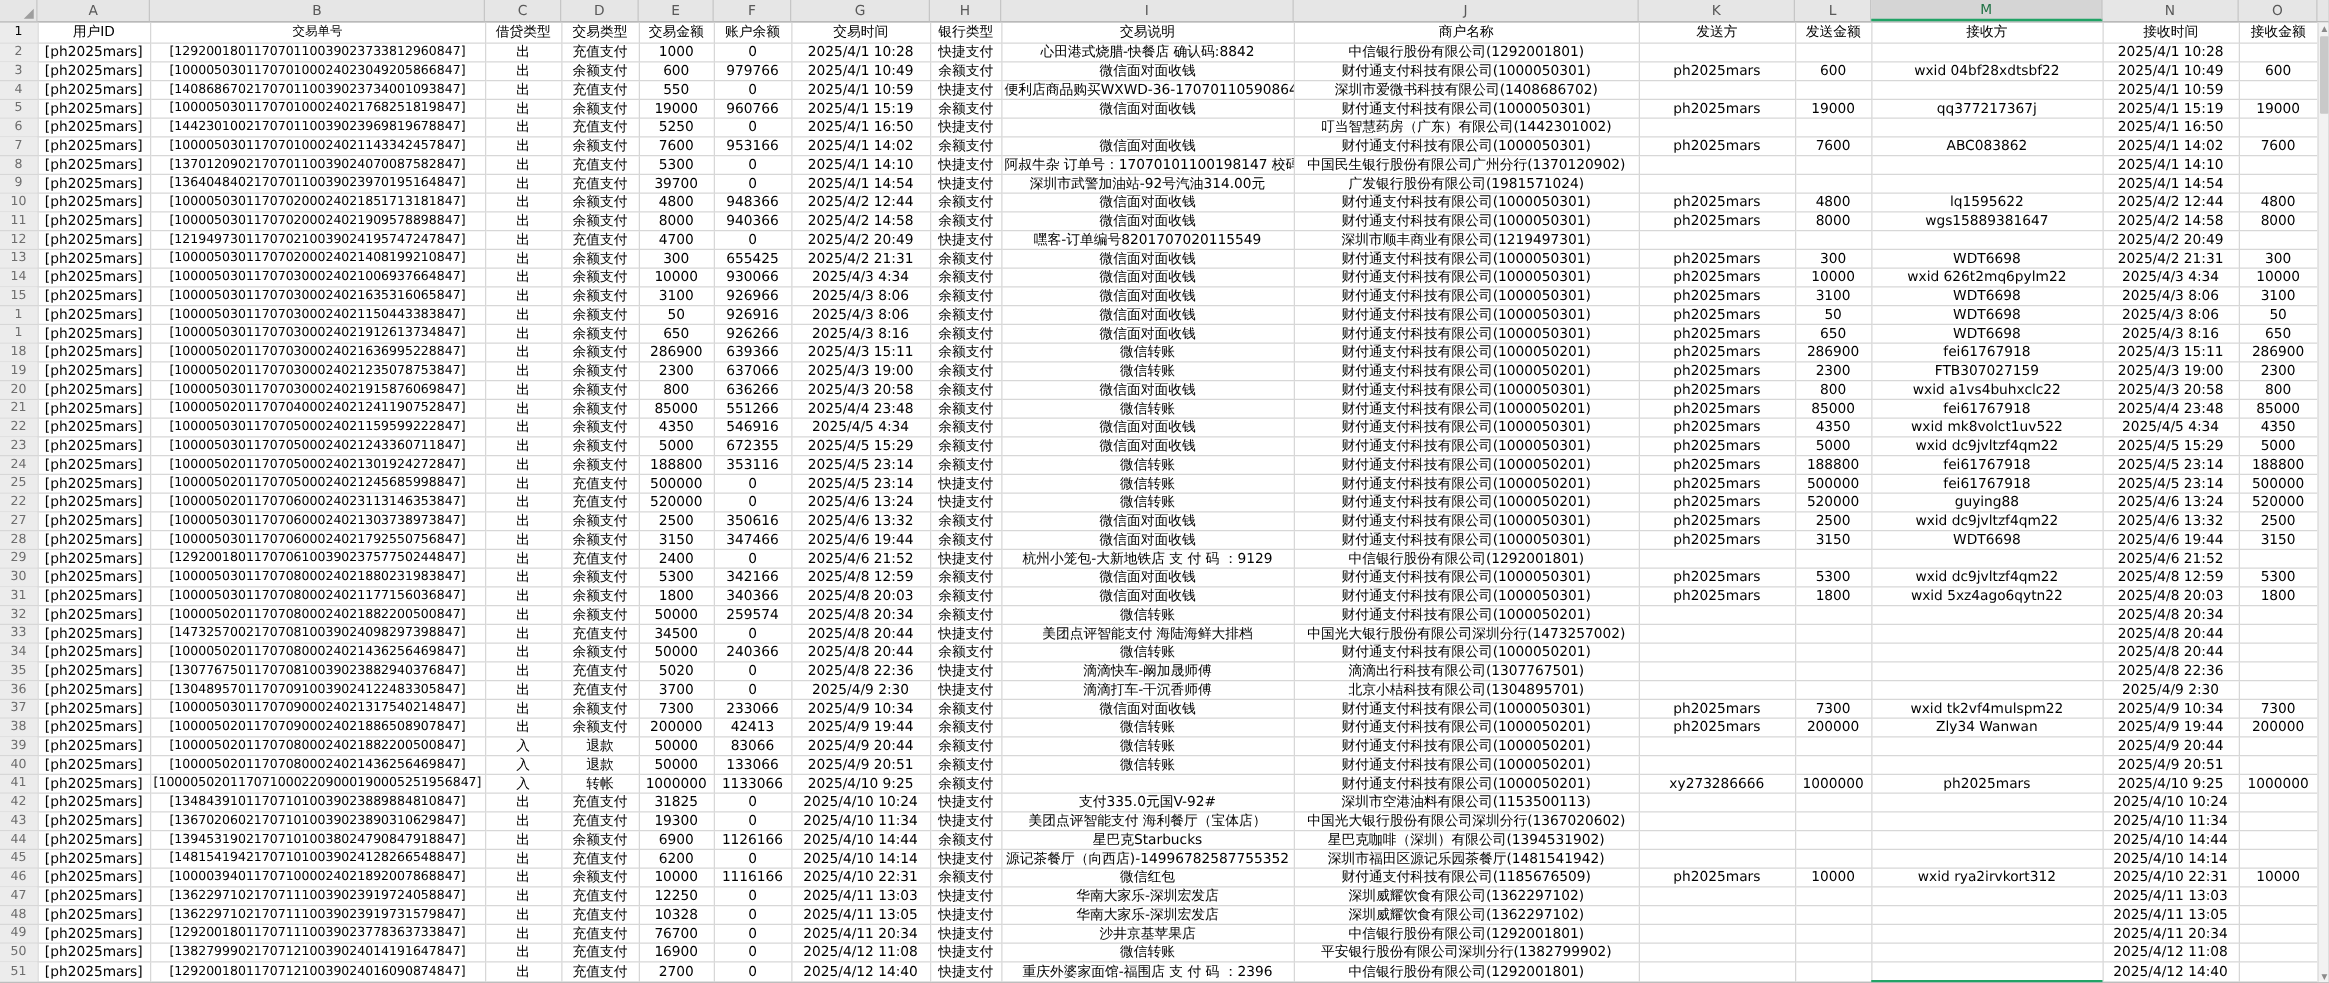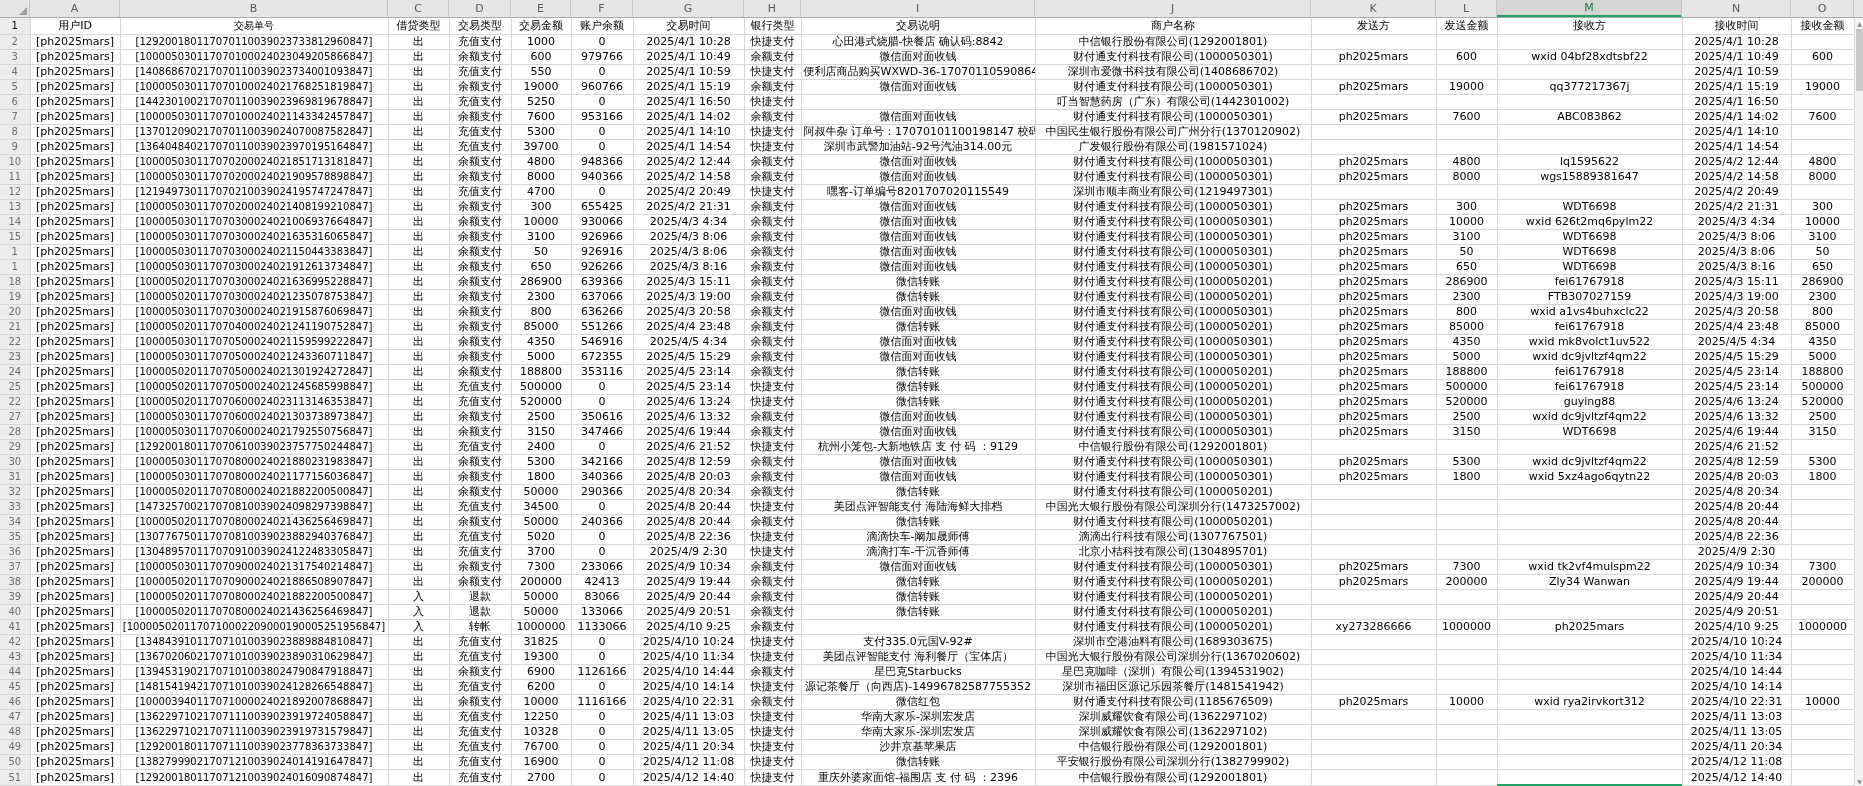--- a/index.html
+++ b/index.html
@@ -638,21 +638,21 @@
             <td>2025/4/8 20:03</td>
             <td>1800</td>
           </tr>
           <tr>
             <td class="rowhdr">32</td>
             <td>[ph2025mars]</td>
             <td class="col-b">[100005020117070800024021882200500847]</td>
             <td>出</td>
             <td>余额支付</td>
             <td>50000</td>
-            <td>290366</td>
+            <td>259574</td>
             <td>2025/4/8 20:34</td>
             <td>余额支付</td>
             <td>微信转账</td>
             <td>财付通支付科技有限公司(1000050201)</td>
             <td></td>
             <td></td>
             <td></td>
             <td>2025/4/8 20:34</td>
             <td></td>
           </tr>
@@ -822,21 +822,21 @@
             <td class="rowhdr">42</td>
             <td>[ph2025mars]</td>
             <td class="col-b">[134843910117071010039023889884810847]</td>
             <td>出</td>
             <td>充值支付</td>
             <td>31825</td>
             <td>0</td>
             <td>2025/4/10 10:24</td>
             <td>快捷支付</td>
             <td>支付335.0元国V-92#</td>
-            <td>深圳市空港油料有限公司(1689303675)</td>
+            <td>深圳市空港油料有限公司(1153500113)</td>
             <td></td>
             <td></td>
             <td></td>
             <td>2025/4/10 10:24</td>
             <td></td>
           </tr>
           <tr>
             <td class="rowhdr">43</td>
             <td>[ph2025mars]</td>
             <td class="col-b">[136702060217071010039023890310629847]</td>

